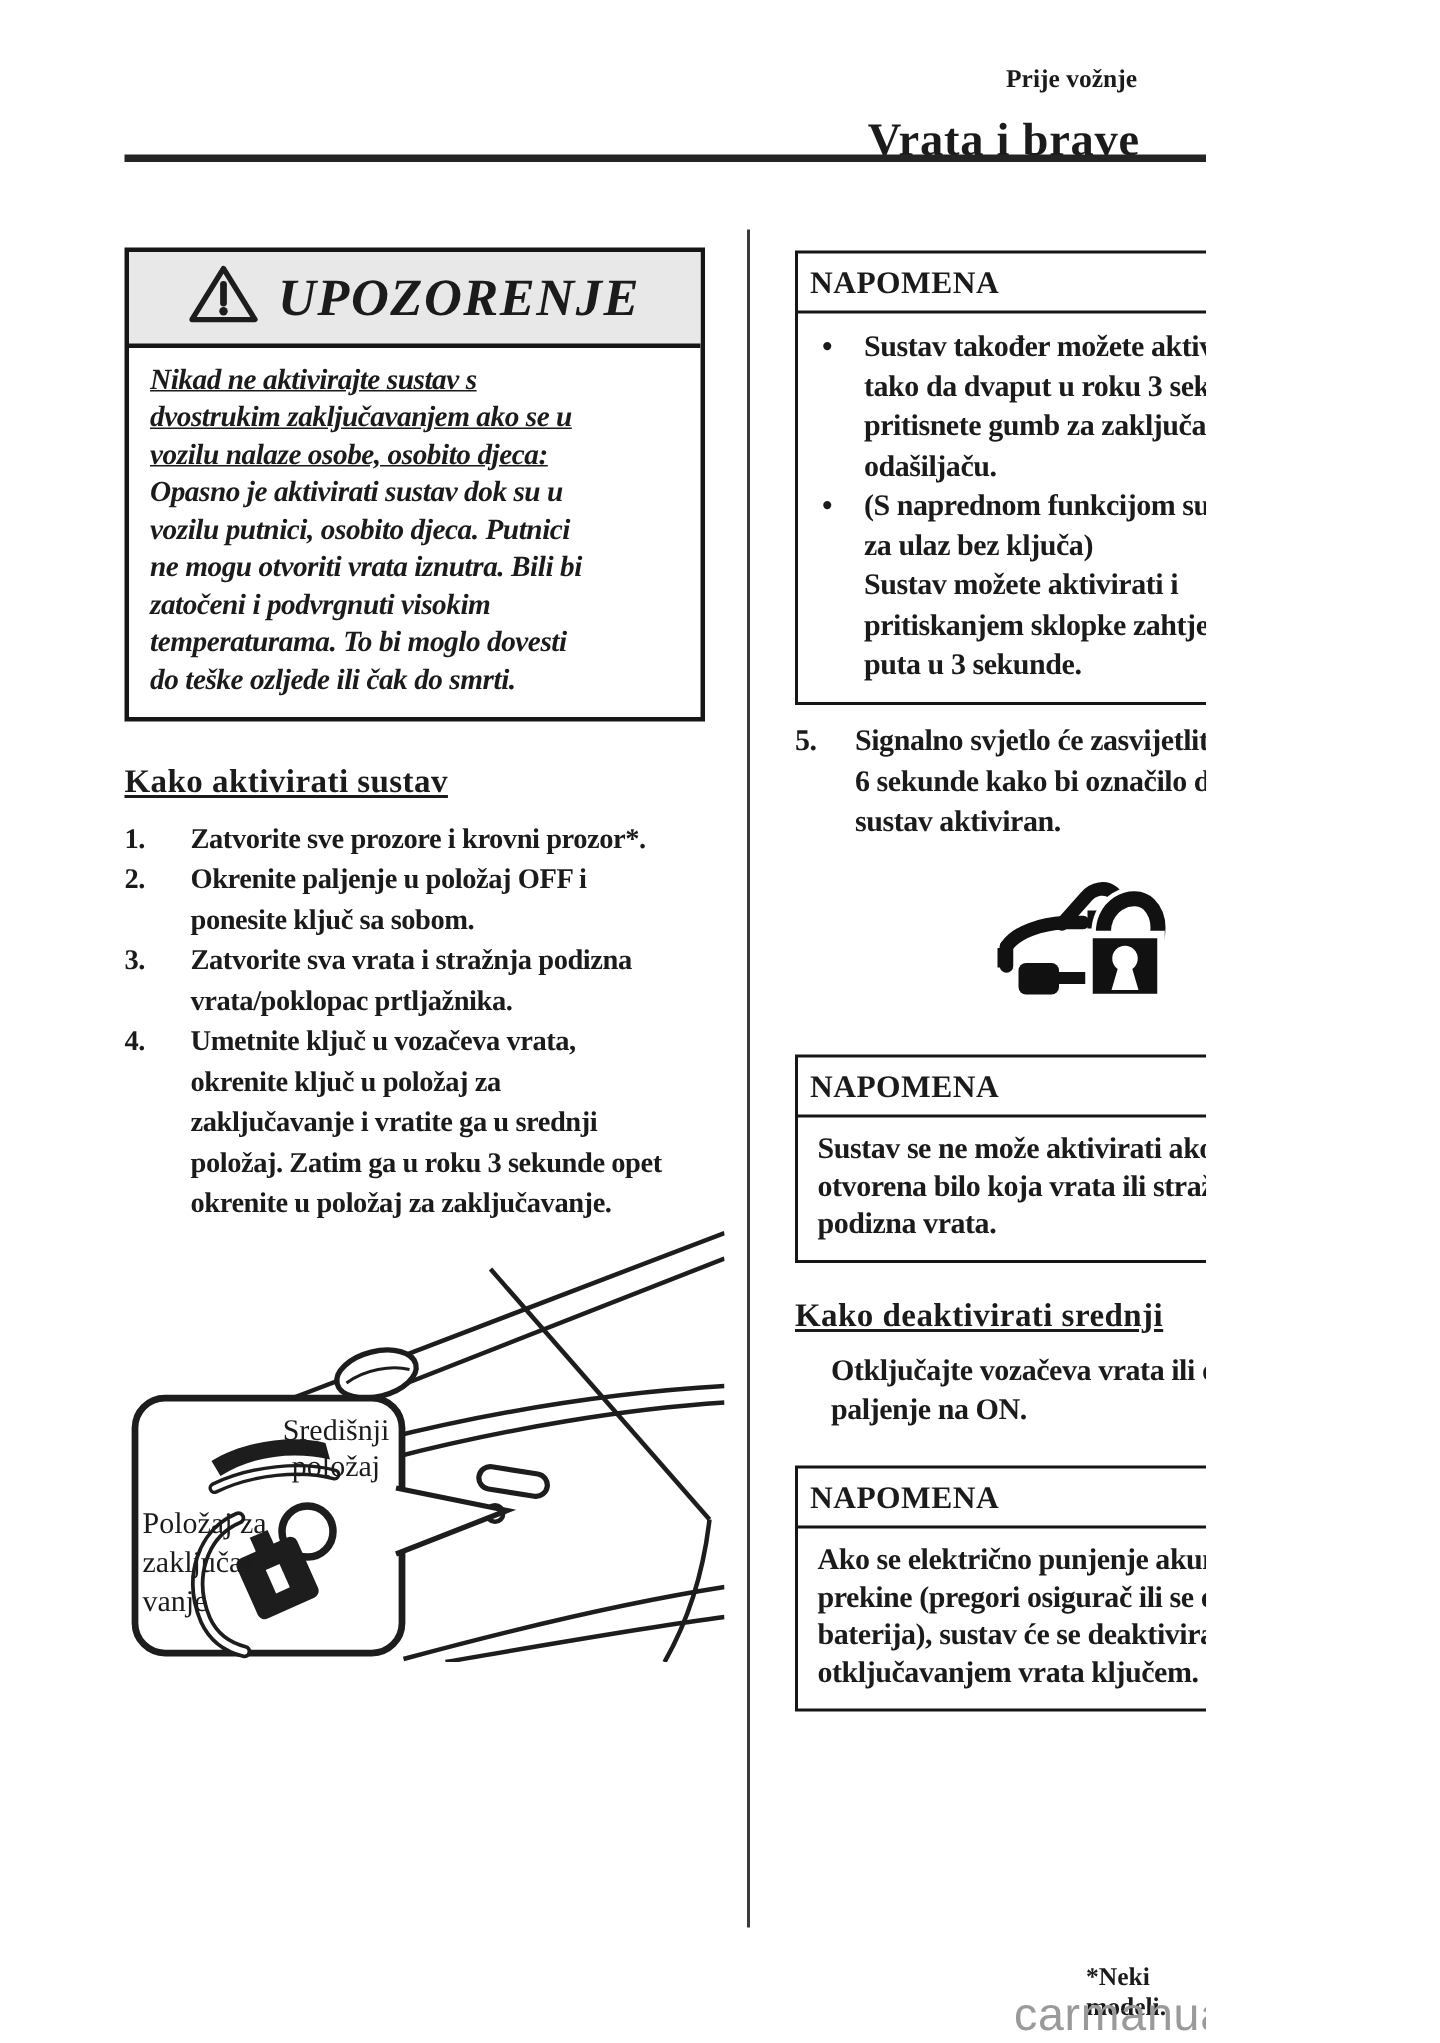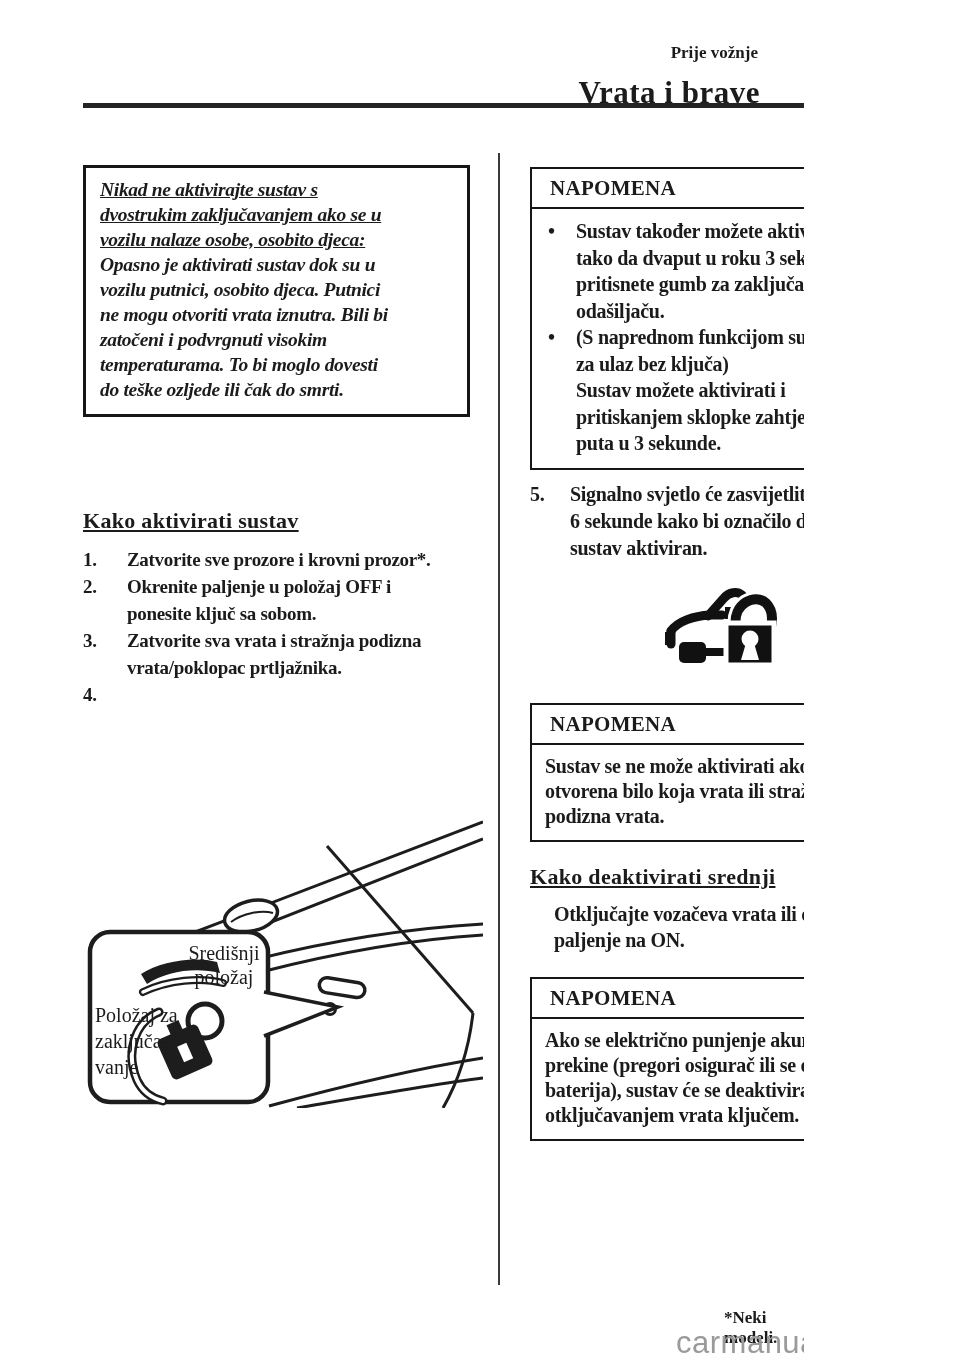--- a/index.html
+++ b/index.html
@@ -33,21 +33,21 @@
   
   .step5{position:absolute;left:530px;top:481px;width:384px;display:flex;
          font-size:20px;font-weight:bold;line-height:27px;letter-spacing:-.3px;}
   .step5 .step-num{width:40px;}
 
   
   .notebox{position:absolute;left:530px;width:384px;border:2.5px solid #161616;box-sizing:border-box;background:#fff;}
   #note1{top:167px;}
   #note2{top:703px;}
   #note3{top:977px;}
-  .notehead{border-bottom:2.5px solid #161616;font-size:21px;font-weight:bold;padding:7px 0 6px 18px;letter-spacing:.3px;}
+  .notehead{border-bottom:2.5px solid #161616;font-size:21px;font-weight:bold;padding:7px 0 6px 8px;letter-spacing:.3px;}
   .notebody{padding:9px 4px 11px 13px;font-size:20px;font-weight:bold;letter-spacing:-.3px;}
   .bullet-item{display:flex;line-height:26.5px;}
   .bullet-mark{width:28px;flex:none;padding-left:3px;}
   .bullet-text{white-space:pre-line;flex:1;}
   .noteplain{line-height:25px;white-space:pre-line;}
 
   .deact-para{position:absolute;left:530px;top:901px;width:384px;font-size:20px;font-weight:bold;
               line-height:26px;letter-spacing:-.3px;white-space:pre-line;margin-left:24px;}
 
   
@@ -66,20 +66,30 @@
 <body>
 
 <div class="page">
 
   <div class="hdr-small">Prije vožnje</div>
   <div class="hdr-title">Vrata i brave</div>
   <div class="rule"></div>
   <div class="vdivider"></div>
 
   <div class="warnbox">
+    <div class="warnhead">
+      <span>
+        <svg width="46" height="40" viewBox="0 0 46 40">
+          <polygon points="23,3 44,37 2,37" fill="none" stroke="#1d1d1d" stroke-width="3.5" stroke-linejoin="round"></polygon>
+          <path d="M23,13.5 L23,26" stroke="#1d1d1d" stroke-width="4.5" stroke-linecap="round" fill="none"></path>
+          <circle cx="23" cy="31.5" r="2.8" fill="#1d1d1d"></circle>
+        </svg>
+      </span>
+      <span class="warnhead-label">UPOZORENJE</span>
+    </div>
     <div class="warnbody"><span class="uline">Nikad ne aktivirajte sustav s
 dvostrukim zaključavanjem ako se u
 vozilu nalaze osobe, osobito djeca:</span><span>
 Opasno je aktivirati sustav dok su u
 vozilu putnici, osobito djeca. Putnici
 ne mogu otvoriti vrata iznutra. Bili bi
 zatočeni i podvrgnuti visokim
 temperaturama. To bi moglo dovesti
 do teške ozljede ili čak do smrti.</span></div>
   </div>
@@ -96,20 +106,25 @@
       <span class="step-text">Okrenite paljenje u položaj OFF i
 ponesite ključ sa sobom.</span>
     </div>
     <div class="step">
       <span class="step-num">3.</span>
       <span class="step-text">Zatvorite sva vrata i stražnja podizna
 vrata/poklopac prtljažnika.</span>
     </div>
     <div class="step">
       <span class="step-num">4.</span>
+      <span class="step-text">Umetnite ključ u vozačeva vrata,
+okrenite ključ u položaj za
+zaključavanje i vratite ga u srednji
+položaj. Zatim ga u roku 3 sekunde opet
+okrenite u položaj za zaključavanje.</span>
     </div>
   </div>
 
   <div class="door-illustration">
     <svg width="400" height="300" viewBox="0 0 400 300">
 
       <g stroke="#1d1d1d" fill="none" stroke-width="3">
         <path d="M86,134 L400,14"></path>
         <path d="M112,144 L400,31"></path>
         <path d="M244,38 L390,205"></path>

